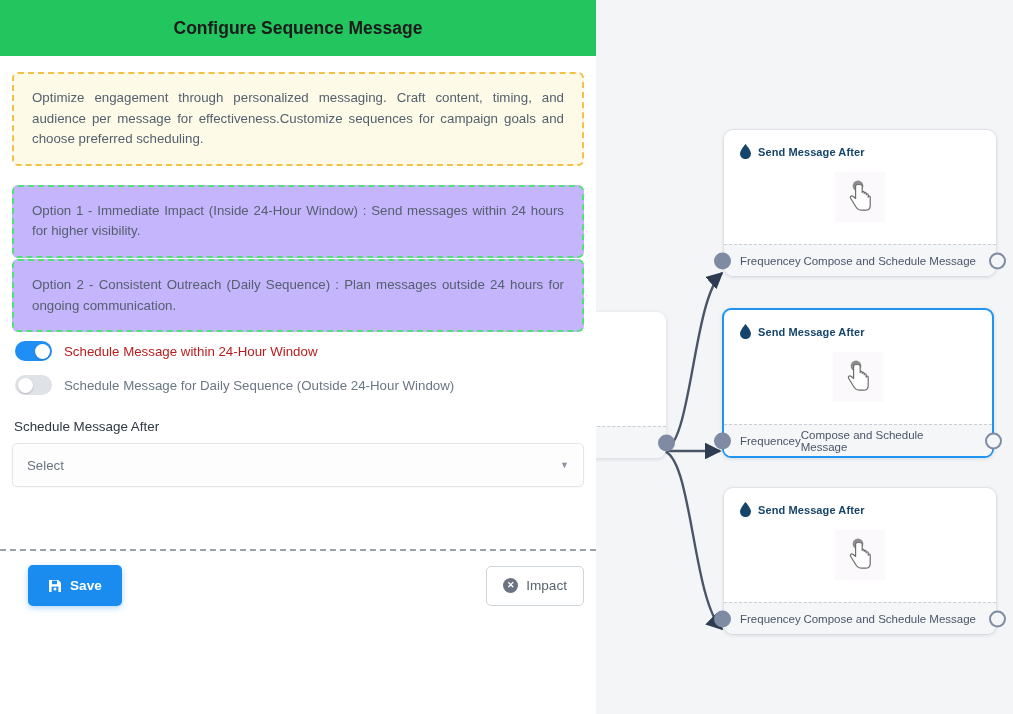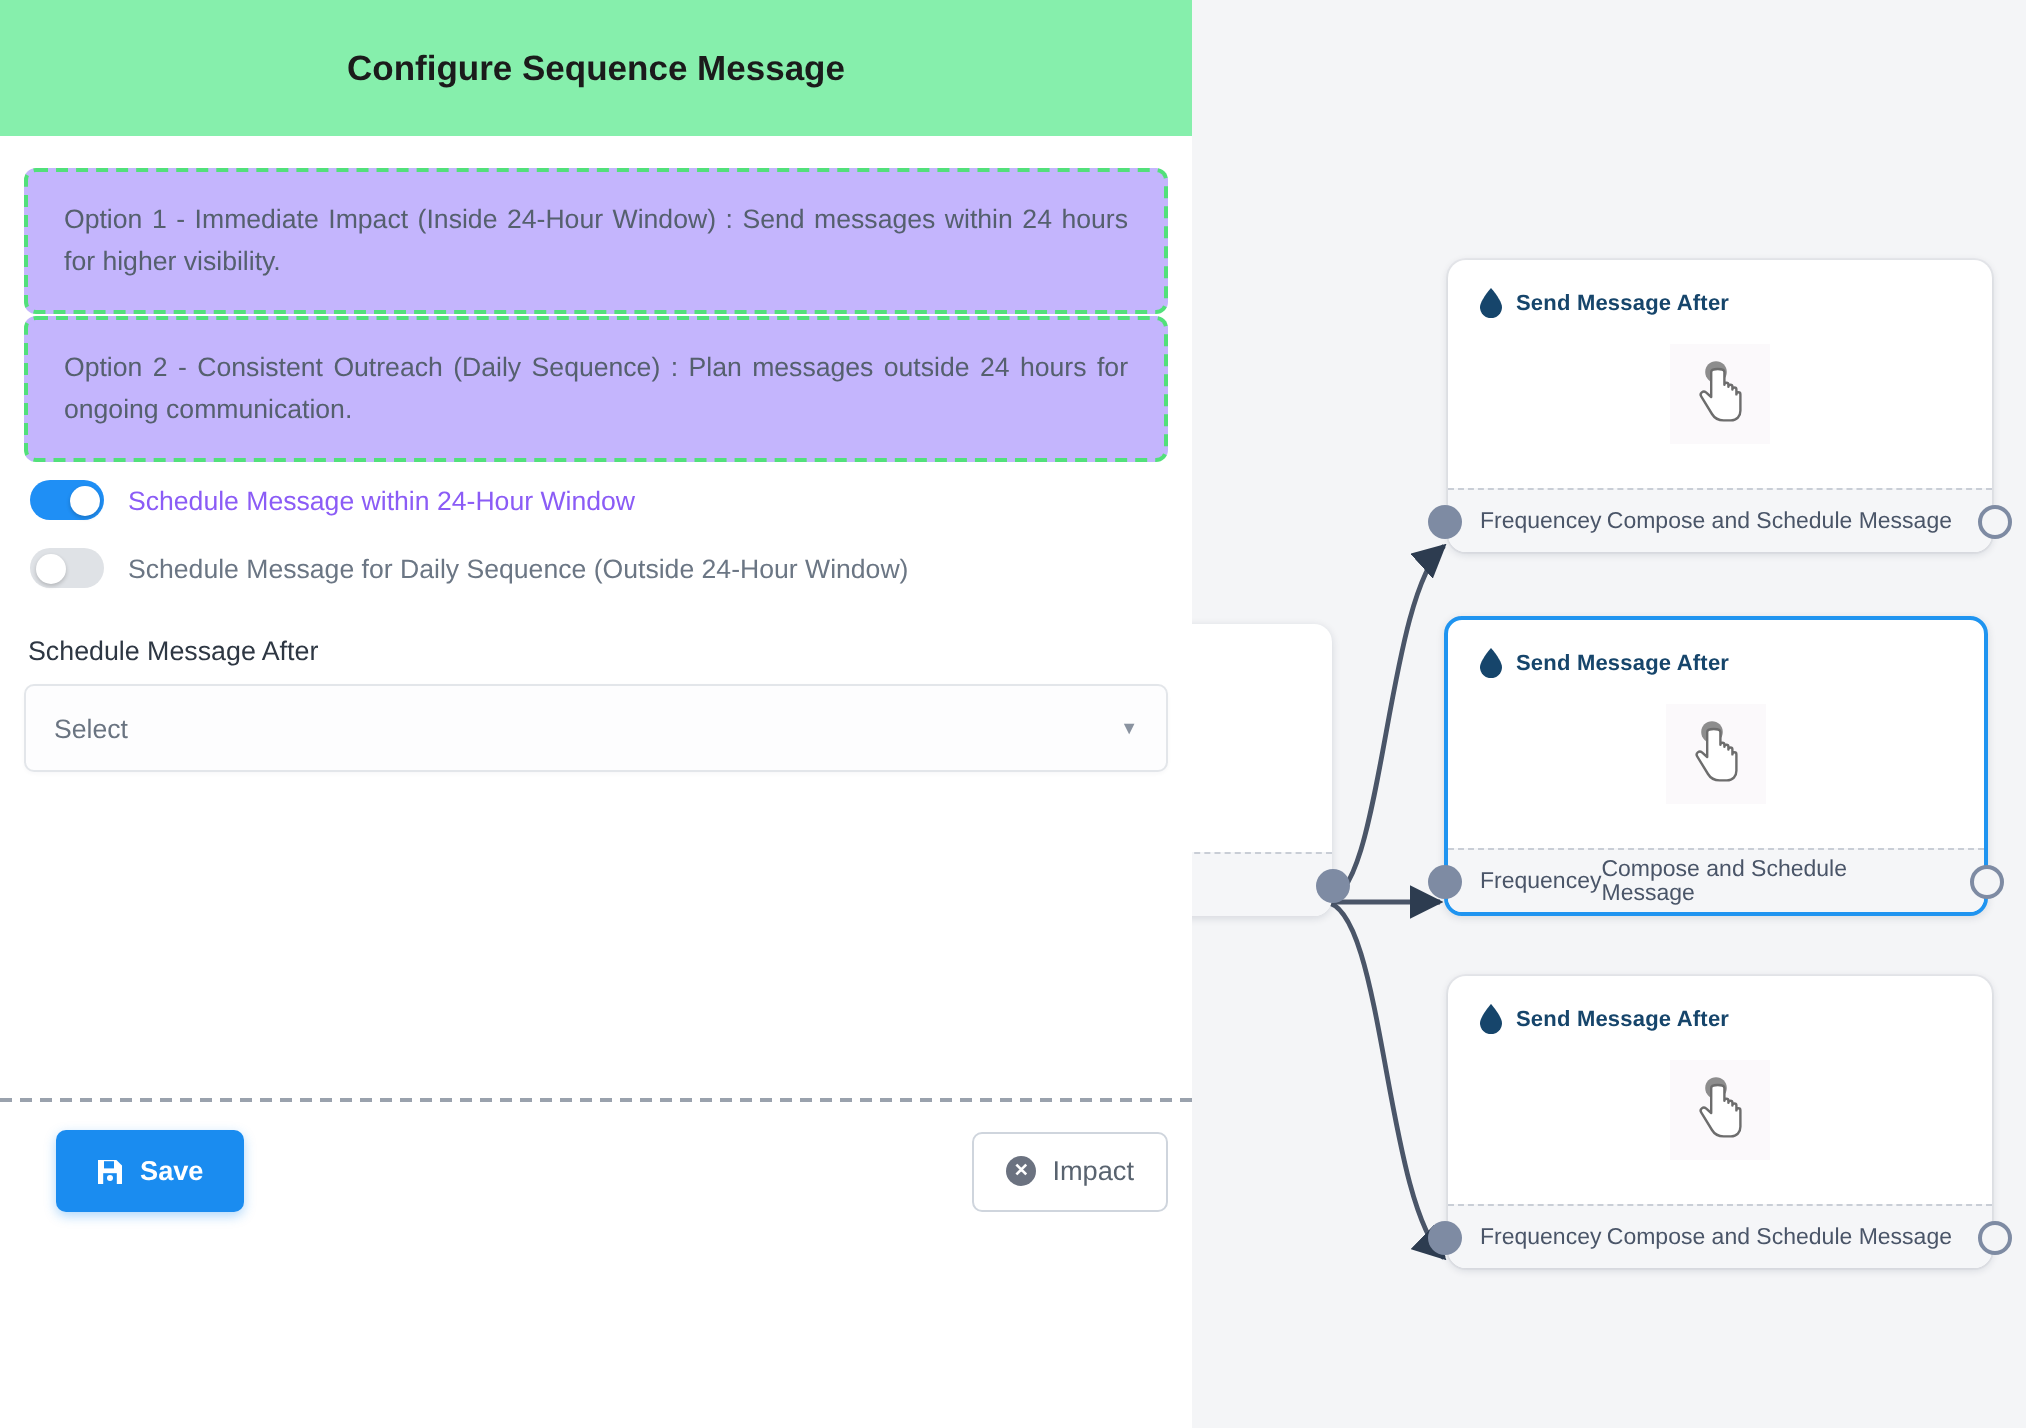--- a/index.html
+++ b/index.html
@@ -86,21 +86,21 @@
   .node-src .node-body { height: 114px; }
   .node-src .node-footer { padding-right: 4px; }
 
   
   .panel {
     position: absolute; left: 0; top: 0;
     width: 596px; height: 714px;
     background: #ffffff;
   }
   .panel-header {
-    height: 68px; background: #86efac;
+    height: 56px; background: #22c55e;
     display: flex; align-items: center; justify-content: center;
   }
   .panel-title { font-size: 17.5px; font-weight: bold; color: #1b1b1b; }
 
   .panel-body { padding: 16px 12px 0 12px; }
 
   .callout {
     border-radius: 6px; padding: 14px 18px;
     font-size: 13.3px; line-height: 1.55;
     color: #55606e; text-align: justify;
@@ -121,21 +121,21 @@
   }
   .switch.on  { background: #1f8ff5; }
   .switch.off { background: #dfe2e6; }
   .knob {
     position: absolute; top: 2.5px; width: 15px; height: 15px;
     border-radius: 50%; background: #ffffff;
     box-shadow: 0 1px 2px rgba(0,0,0,.2);
   }
   .switch.on  .knob { right: 2.5px; }
   .switch.off .knob { left: 2.5px; }
-  .toggle-label { font-size: 13.3px; color: #8b5cf6; }
+  .toggle-label { font-size: 13.3px; color: #b91c1c; }
   .toggle-label.muted { color: #6b7684; }
 
   .field-label {
     font-size: 13.4px; color: #2e3743;
     margin: 18px 0 9px 2px;
   }
   .select {
     height: 44px; border: 1px solid #e3e6ea; border-radius: 5px;
     background: #fdfdfe;
     display: flex; align-items: center; padding: 0 14px;
@@ -287,20 +287,21 @@
   </div>
 
   <div class="panel">
 
     <div class="panel-header">
       <span class="panel-title">Configure Sequence Message</span>
     </div>
 
     <div class="panel-body">
 
+      <div class="callout callout-warn">Optimize engagement through personalized messaging. Craft content, timing, and audience per message for effectiveness.Customize sequences for campaign goals and choose preferred scheduling.</div>
 
       <div class="callout callout-ok">Option 1 - Immediate Impact (Inside 24-Hour Window) : Send messages within 24 hours for higher visibility.</div>
 
       <div class="callout callout-ok">Option 2 - Consistent Outreach (Daily Sequence) : Plan messages outside 24 hours for ongoing communication.</div>
 
       <div class="toggle-row">
         <span class="switch on">
           <span class="knob"></span>
         </span>
         <span class="toggle-label">Schedule Message within 24-Hour Window</span>

